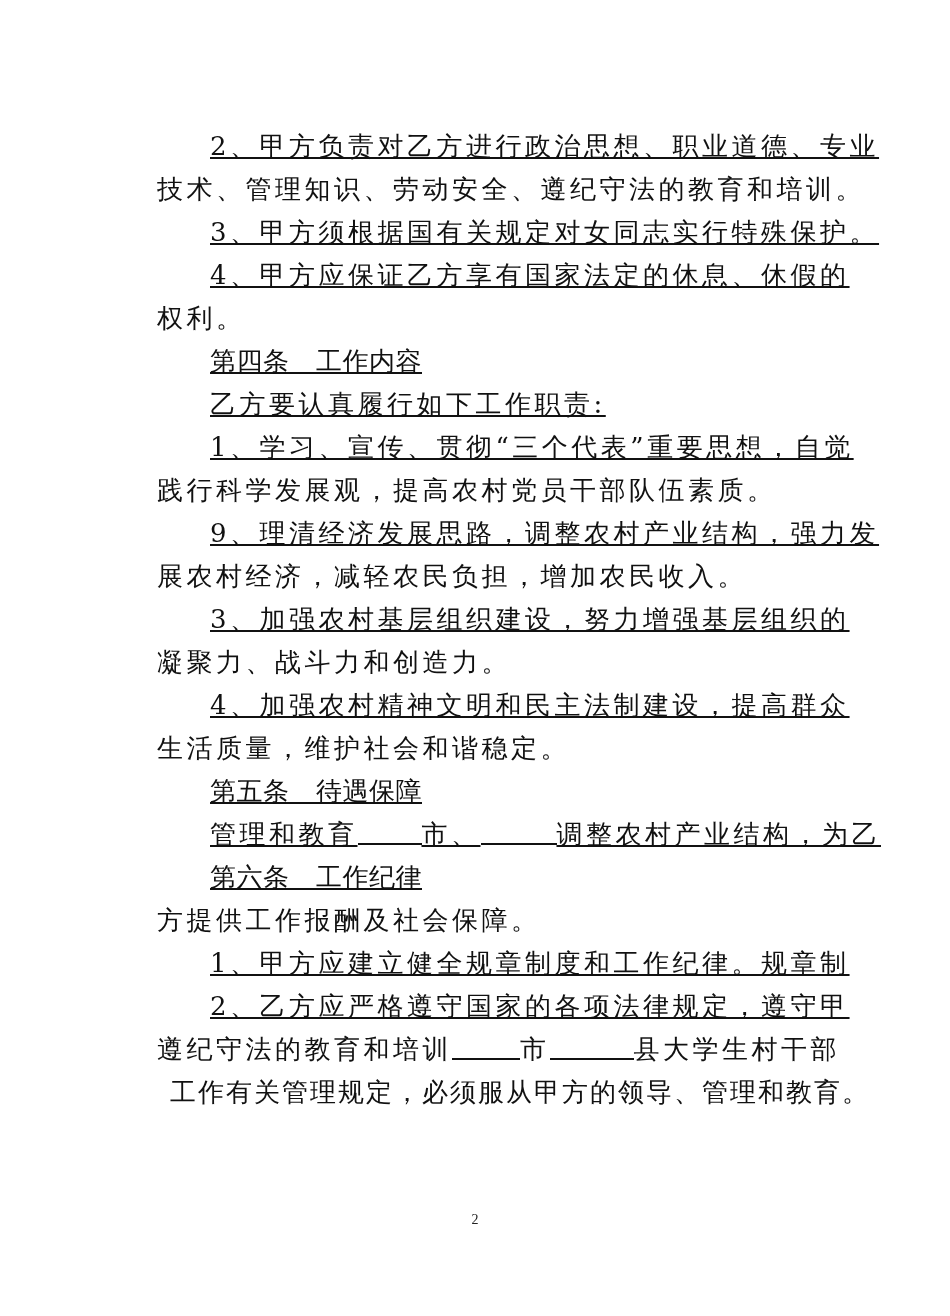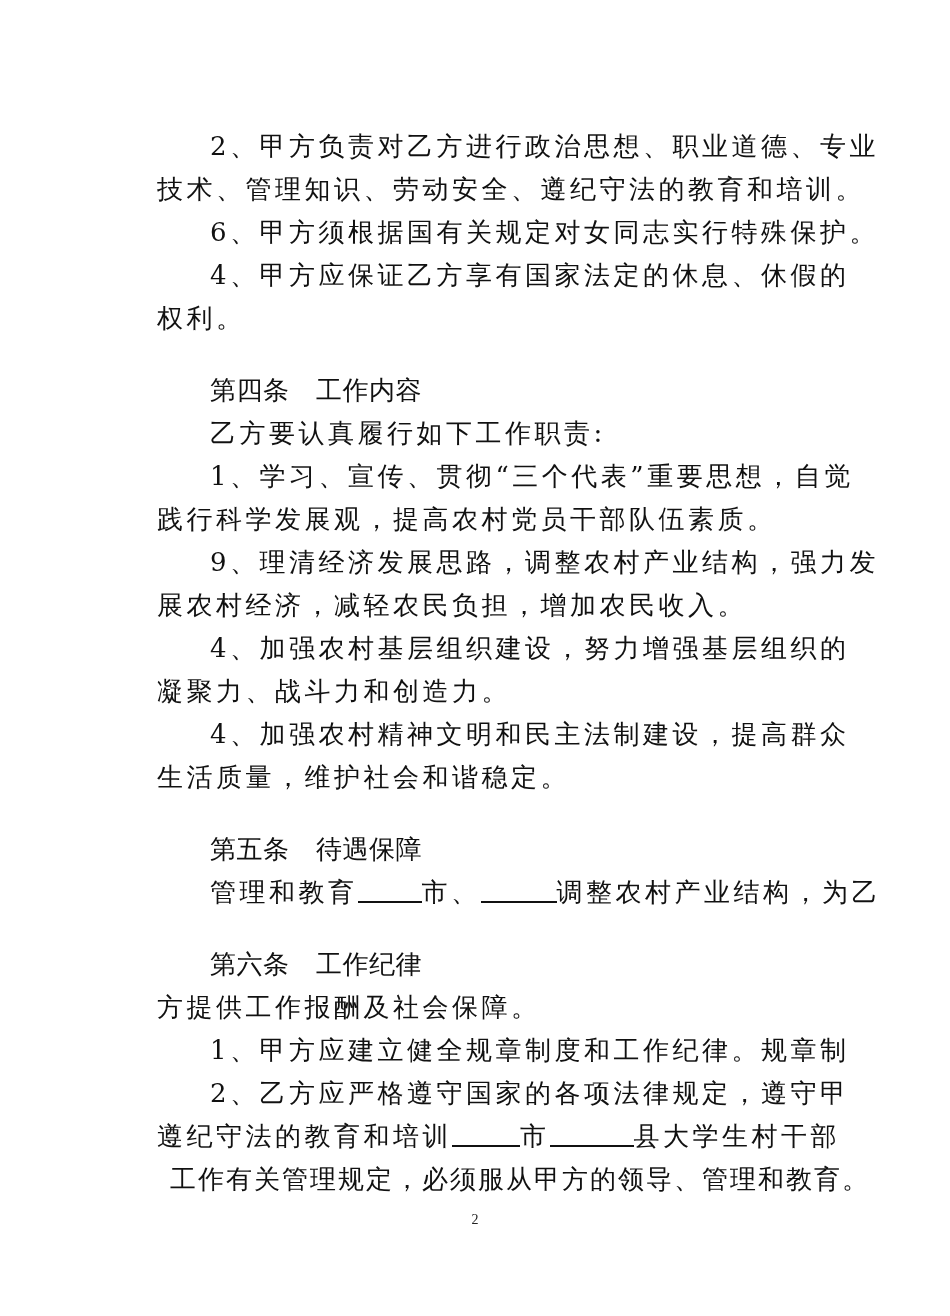--- a/index.html
+++ b/index.html
@@ -1,43 +1,43 @@
 <!DOCTYPE html>
 <html><head>
 <meta charset="utf-8">
 <style>
   html, body { margin:0; padding:0; background:#ffffff; }
   body { width:950px; height:1316px; position:relative; overflow:hidden;
          font-family:"DejaVu Serif","Liberation Serif",serif; color:#111; }
   .page { position:absolute; left:157px; top:125px; width:640px; }
   .line { height:43px; line-height:43px; font-size:26px; white-space:nowrap;
           letter-spacing:3.5px; }
-  .indent { padding-left:53px; }
-  .heading { font-family:"DejaVu Sans","Liberation Sans",sans-serif; font-weight:normal; letter-spacing:0.5px;margin-top:29px; }
+  .indent { padding-left:53px;text-decoration:underline; }
+  .heading { font-family:"DejaVu Sans","Liberation Sans",sans-serif; font-weight:normal; letter-spacing:0.5px; }
   .blank { display:inline-block; border-bottom:2px solid #111; height:26px; vertical-align:-2px; }
   .b1 { width:64px; } .b2 { width:76px; } .b3 { width:68px; } .b4 { width:84px; }
   .pagenum { position:absolute; left:0; width:950px; top:1212px; text-align:center;
              font-size:14px; font-family:"Liberation Serif",serif; color:#222; }
 </style>
 </head>
 <body>
 
 <div class="page">
   <div class="line indent">2、甲方负责对乙方进行政治思想、职业道德、专业</div>
   <div class="line">技术、管理知识、劳动安全、遵纪守法的教育和培训。</div>
-  <div class="line indent">6、甲方须根据国有关规定对女同志实行特殊保护。</div>
+  <div class="line indent">3、甲方须根据国有关规定对女同志实行特殊保护。</div>
   <div class="line indent">4、甲方应保证乙方享有国家法定的休息、休假的</div>
   <div class="line">权利。</div>
   <div class="line indent heading">第四条　工作内容</div>
   <div class="line indent">乙方要认真履行如下工作职责:</div>
   <div class="line indent">1、学习、宣传、贯彻“三个代表”重要思想，自觉</div>
   <div class="line">践行科学发展观，提高农村党员干部队伍素质。</div>
   <div class="line indent">9、理清经济发展思路，调整农村产业结构，强力发</div>
   <div class="line">展农村经济，减轻农民负担，增加农民收入。</div>
-  <div class="line indent">4、加强农村基层组织建设，努力增强基层组织的</div>
+  <div class="line indent">3、加强农村基层组织建设，努力增强基层组织的</div>
   <div class="line">凝聚力、战斗力和创造力。</div>
   <div class="line indent">4、加强农村精神文明和民主法制建设，提高群众</div>
   <div class="line">生活质量，维护社会和谐稳定。</div>
   <div class="line indent heading">第五条　待遇保障</div>
   <div class="line indent">
     <span>管理和教育</span><span class="blank b1"></span><span>市、</span><span class="blank b2"></span><span>调整农村产业结构，为乙</span>
   </div>
   <div class="line indent heading">第六条　工作纪律</div>
   <div class="line">方提供工作报酬及社会保障。</div>
   <div class="line indent">1、甲方应建立健全规章制度和工作纪律。规章制</div>

